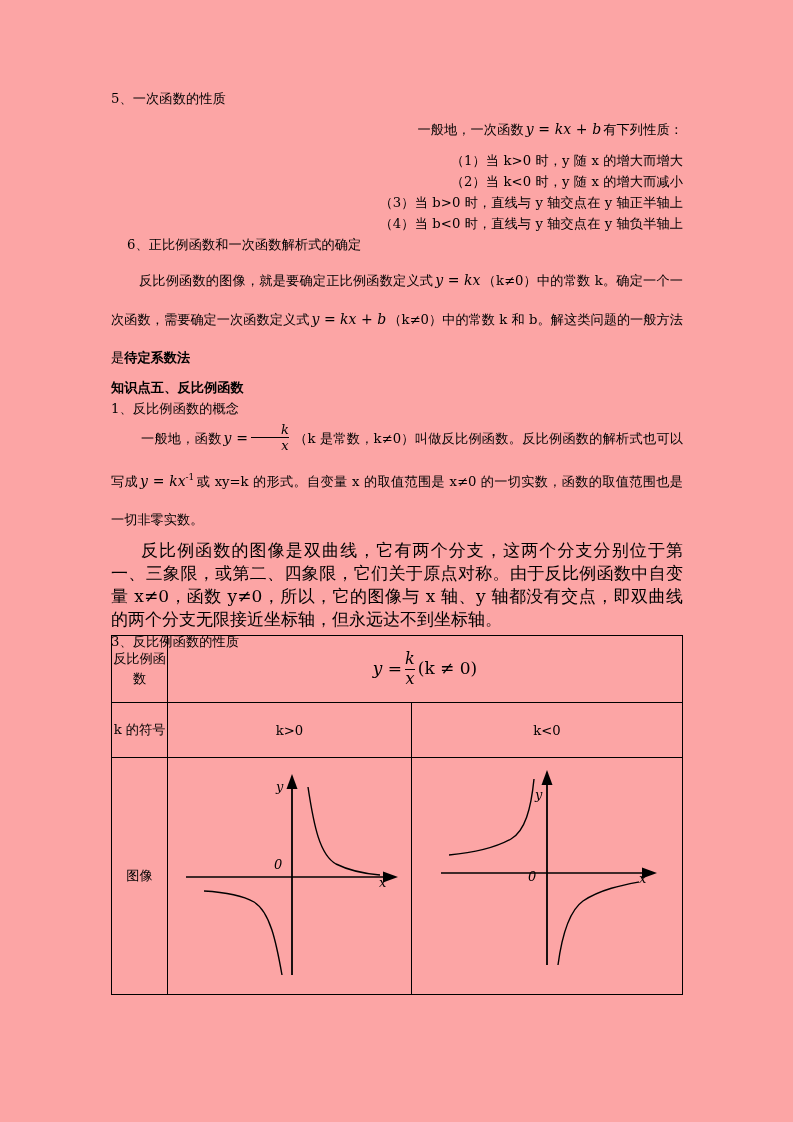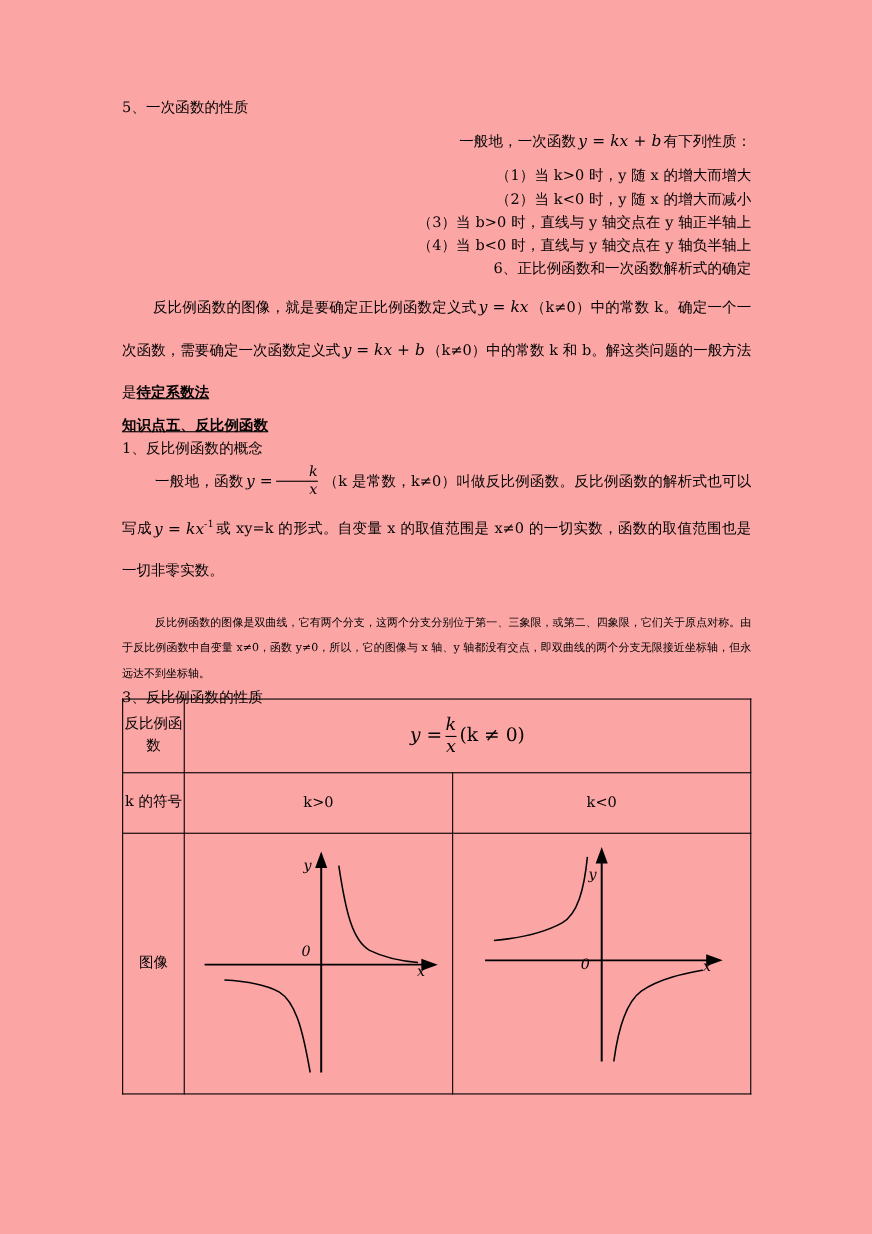--- a/index.html
+++ b/index.html
@@ -30,29 +30,28 @@
   }
 
   
   .line {
     font-size: 13.2px;
     line-height: 21px;
     white-space: nowrap;
     letter-spacing: 0.1px;
   }
   .para {
-    font-size: 10px;
+    font-size: 17px;
     line-height: 23px;
     text-align: justify;
     text-justify: inter-ideograph;
-    margin-top: 16px;
   }
   .indent2 { padding-left: 36px; text-align: right; }
-  .indent-sm { padding-left: 16px; text-align: right; }
-  .bold { font-weight: bold; text-decoration: underline; }
+  .indent-sm { padding-left: 16px; }
+  .bold { font-weight: bold; }
 
   .spaced-para {
     font-size: 13.2px;
     line-height: 38px;
     text-align: justify;
     text-justify: inter-ideograph;
   }
 
   .gap6  { height: 6px; }
   .gap10 { height: 10px; }

